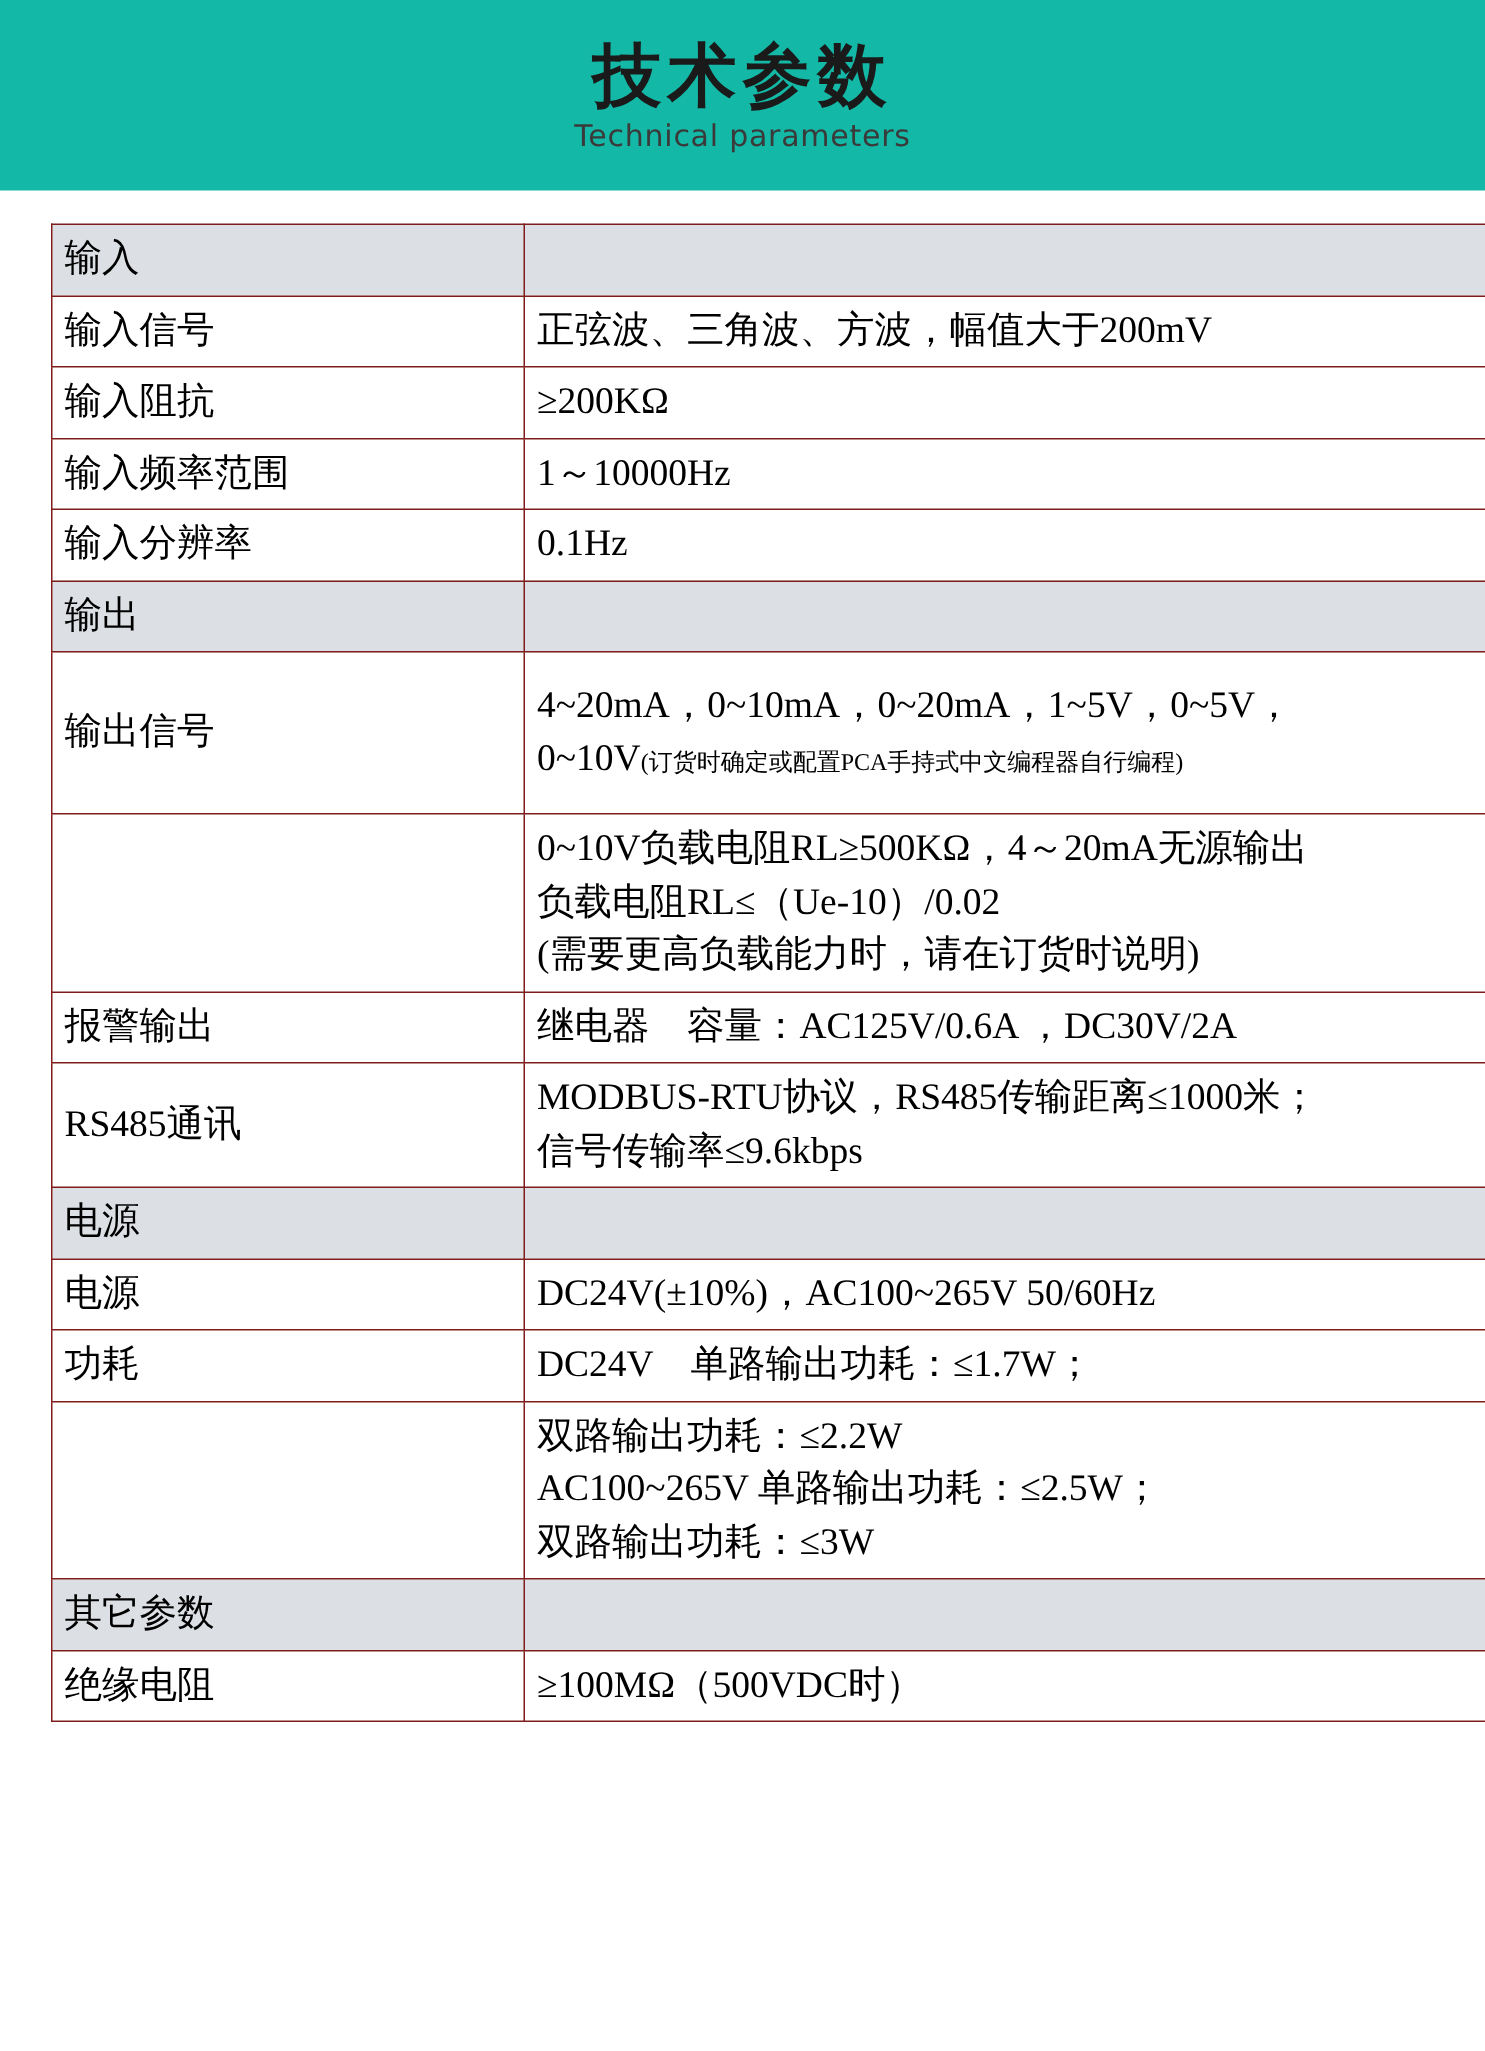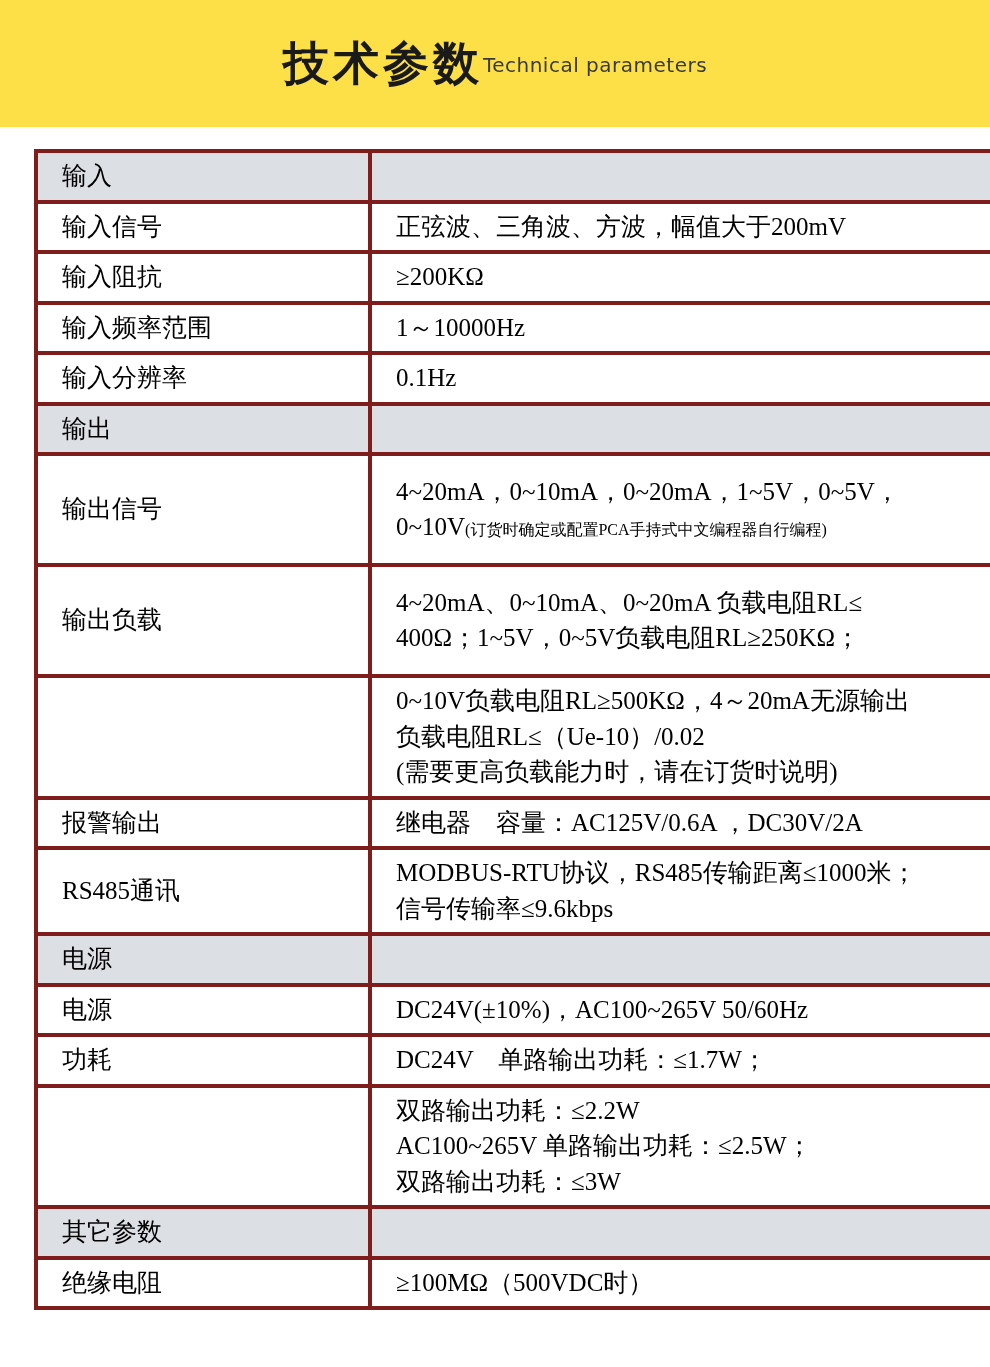--- a/index.html
+++ b/index.html
@@ -10,25 +10,25 @@
   body {
     width: 990px;
     font-family: "Liberation Serif", serif;
     color: #000000;
   }
   .page {
     width: 990px;
     position: relative;
   }
   .header {
-    background: #fde047;
+    background: #14b8a6;
     height: 127px;
     width: 990px;
     display: flex;
-    flex-direction: row;
+    flex-direction: column;
     align-items: center;
     justify-content: center;
     box-sizing: border-box;
   }
   .header-title {
     font-family: "DejaVu Sans", sans-serif;
     font-size: 46px;
     font-weight: 700;
     letter-spacing: 4px;
     color: #1a1a1a;
@@ -44,23 +44,23 @@
   .table-wrap {
     padding: 22px 34px 0 34px;
     box-sizing: border-box;
   }
   table.spec {
     border-collapse: collapse;
     width: 922px;
     table-layout: fixed;
   }
   table.spec td {
-    border: 4px solid #7f1d1d;
+    border: 1px solid #7f1d1d;
     vertical-align: middle;
-    padding: 5px 8px 6px 24px;
+    padding: 5px 8px 6px 8px;
     font-size: 25px;
     line-height: 1.42;
   }
   td.label {
     width: 298px;
   }
   td.value {
     width: 624px;
     margin-top: 48px;
   }
@@ -126,27 +126,20 @@
         </tr>
 
         <tr>
           <td class="label tall">输出信号</td>
           <td class="value tall">
             <span class="nowrap-line">4~20mA，0~10mA，0~20mA，1~5V，0~5V，</span>
             <span class="nowrap-line"><span>0~10V</span><span class="small">(订货时确定或配置PCA手持式中文编程器自行编程)</span></span>
           </td>
         </tr>
 
-        <tr>
-          <td class="label tall">输出负载</td>
-          <td class="value tall">
-            <span class="nowrap-line">4~20mA、0~10mA、0~20mA 负载电阻RL≤</span>
-            <span class="nowrap-line">400Ω；1~5V，0~5V负载电阻RL≥250KΩ；</span>
-          </td>
-        </tr>
 
         <tr>
           <td class="label"></td>
           <td class="value">
             <span class="nowrap-line">0~10V负载电阻RL≥500KΩ，4～20mA无源输出</span>
             <span class="nowrap-line"> 负载电阻RL≤（Ue-10）/0.02</span>
             <span class="nowrap-line">(需要更高负载能力时，请在订货时说明)</span>
           </td>
         </tr>
 

